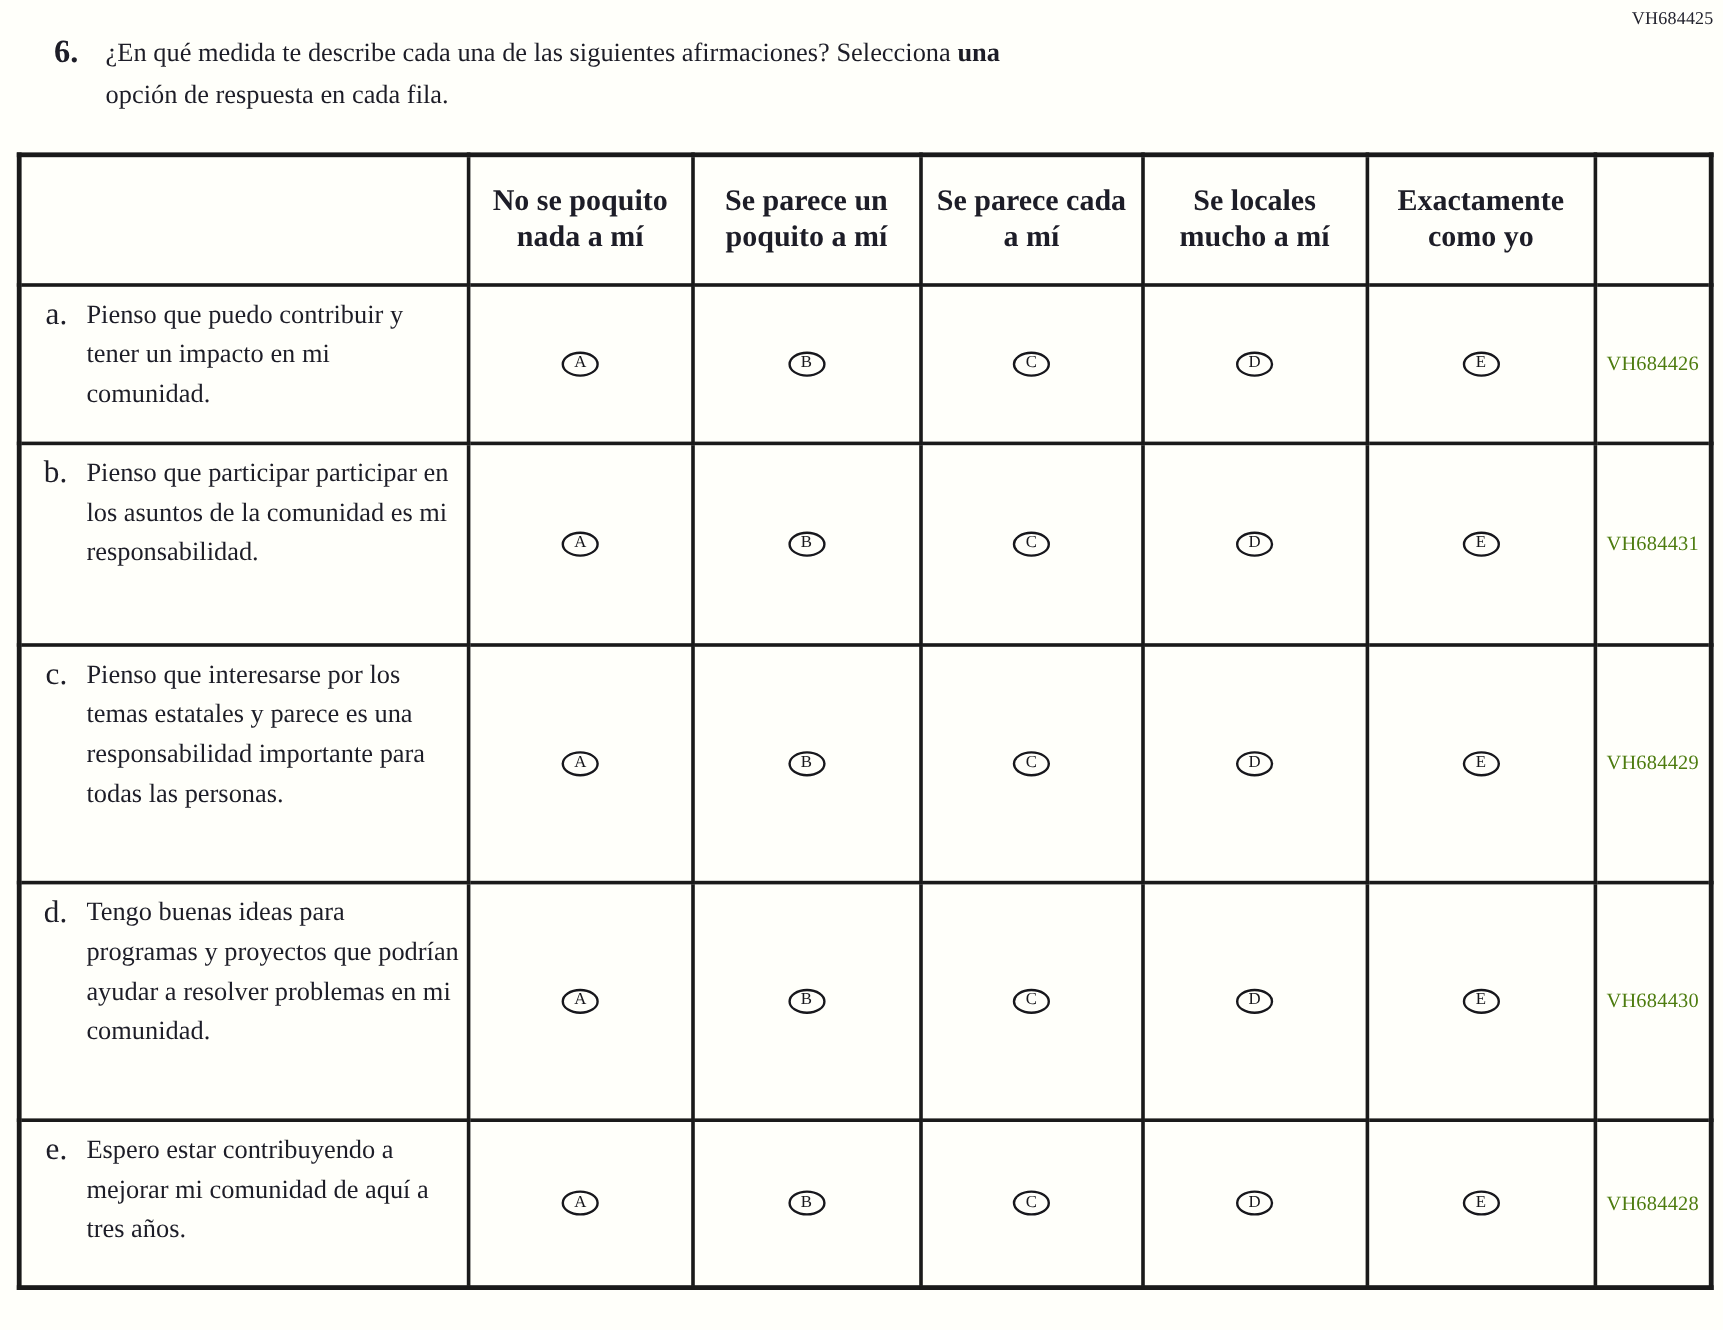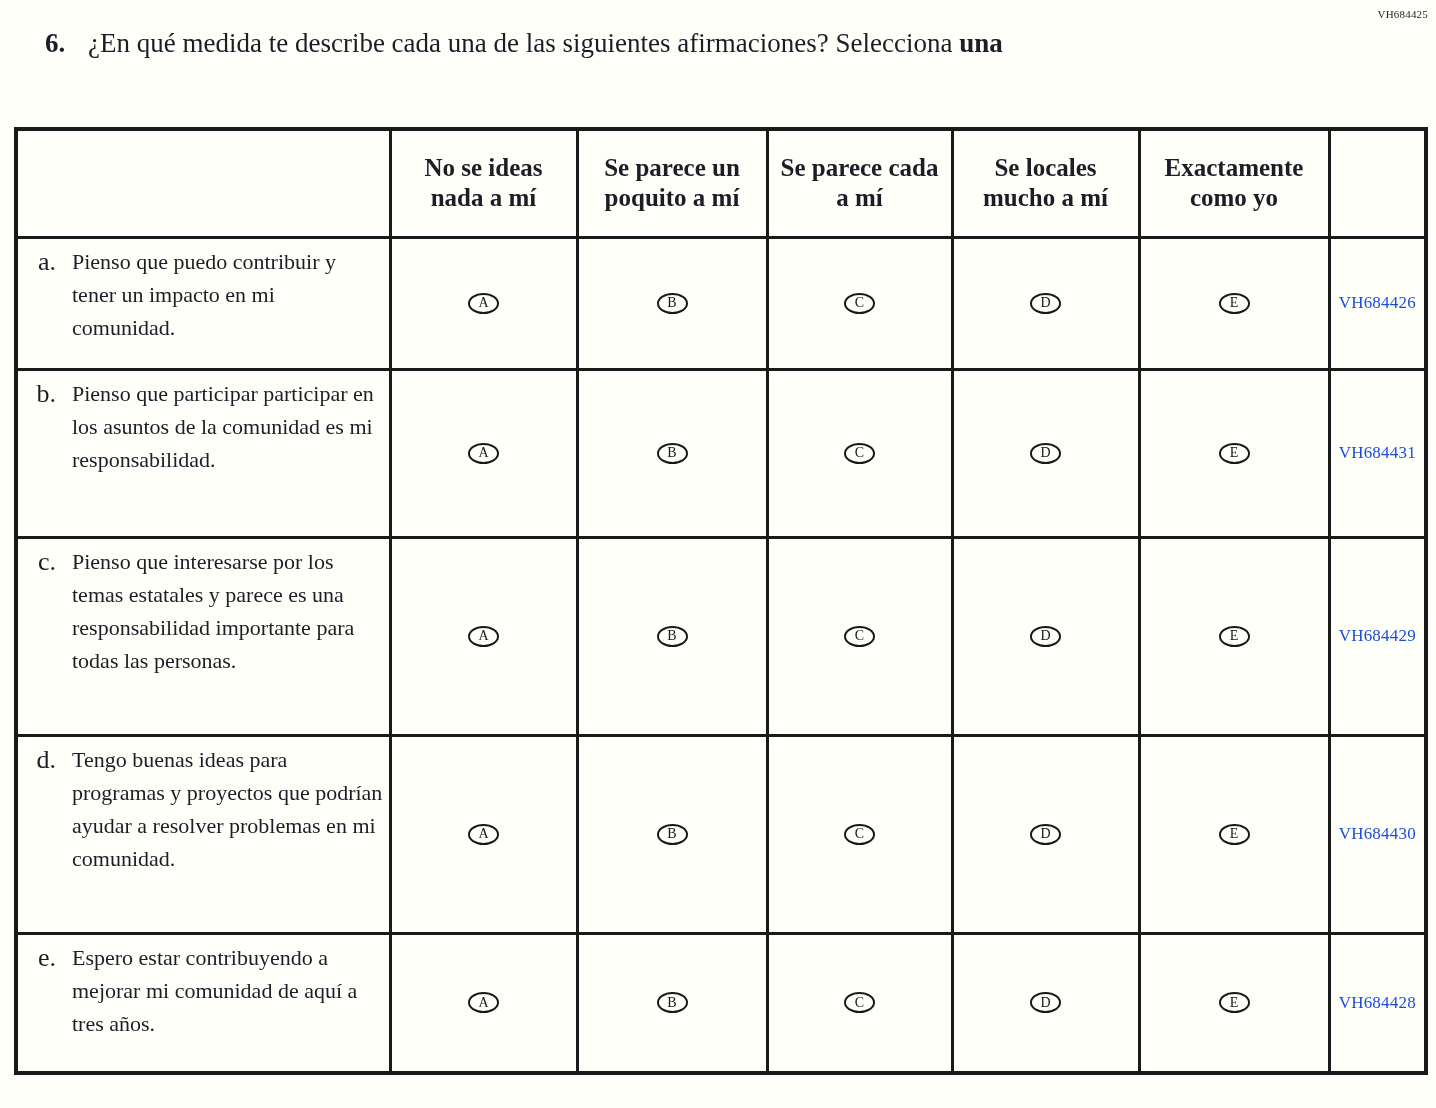--- a/index.html
+++ b/index.html
@@ -7,34 +7,34 @@
     width: 1436px; height: 1108px;
     background: #fffffa;
     font-family: "Liberation Serif", "DejaVu Serif", serif;
     color: #1d1d27;
     overflow: hidden;
   }
   .page { position: relative; width: 1436px; height: 1108px; }
 
   .top-code {
     position: absolute; top: 8px; right: 8px;
-    font-size: 11px; color: #23232e; letter-spacing: 0.2px;
+    font-size: 15px; color: #23232e; letter-spacing: 0.2px;
   }
 
   .question {
     position: absolute; top: 26px; left: 45px;
     display: flex; align-items: flex-start;
     width: 1290px;
   }
   .q-number {
     font-weight: bold; font-size: 27px; line-height: 35px;
     width: 43px; flex: 0 0 43px;
   }
   .q-text {
-    font-size: 27px; line-height: 35px; width: 1200px;
+    font-size: 22px; line-height: 35px; width: 1200px;
   }
   .q-text .bold { font-weight: bold; }
   .q-line2 { display: block; }
 
   table.matrix {
     position: absolute; top: 127px; left: 14px;
     border-collapse: collapse;
     table-layout: fixed;
     width: 1410px;
     background: #fffffa;
@@ -67,57 +67,58 @@
   .bubble {
     display: inline-flex; align-items: center; justify-content: center;
     width: 31px; height: 21px;
     border: 2.5px solid #17171c; border-radius: 50%;
     font-size: 14px; line-height: 1; color: #17171c;
     background: transparent;
     cursor: pointer;
   }
   td.code {
     text-align: center; vertical-align: middle;
-    font-size: 17px; color: #1d4ed8; letter-spacing: 0.2px;
+    font-size: 17px; color: #4d7c0f; letter-spacing: 0.2px;
     padding: 0 2px;
   }
   tr.row-a td { height: 132px; }
   tr.row-b td { height: 168px; }
   tr.row-c td { height: 198px; }
   tr.row-d td { height: 198px; }
   tr.row-e td { height: 140px; }
 </style>
 </head>
 <body>
 
 <div class="page">
 
   <div class="top-code">VH684425</div>
 
   <div class="question">
     <div class="q-number">6.</div>
     <div class="q-text">
       <span>¿En qué medida te describe cada una de las siguientes afirmaciones? Selecciona </span><span class="bold">una</span>
+      <span class="q-line2">opción de respuesta en cada fila.</span>
     </div>
   </div>
 
   <table class="matrix">
     <colgroup>
       <col style="width:374px">
         <col style="width:187px">
         <col style="width:190px">
       <col style="width:185px">
         <col style="width:187px">
         <col style="width:190px">
       <col style="width:97px">
     </colgroup>
     <thead>
       <tr>
         <th class="hdr-empty"></th>
-        <th class="hdr">No se ideas nada a mí</th>
+        <th class="hdr">No se poquito nada a mí</th>
         <th class="hdr">Se parece un poquito a mí</th>
         <th class="hdr">Se parece cada a mí</th>
         <th class="hdr">Se locales mucho a mí</th>
         <th class="hdr">Exactamente como yo</th>
         <th class="hdr-empty"></th>
       </tr>
     </thead>
     <tbody>
       <tr class="row-a">
         <td class="stmt">

